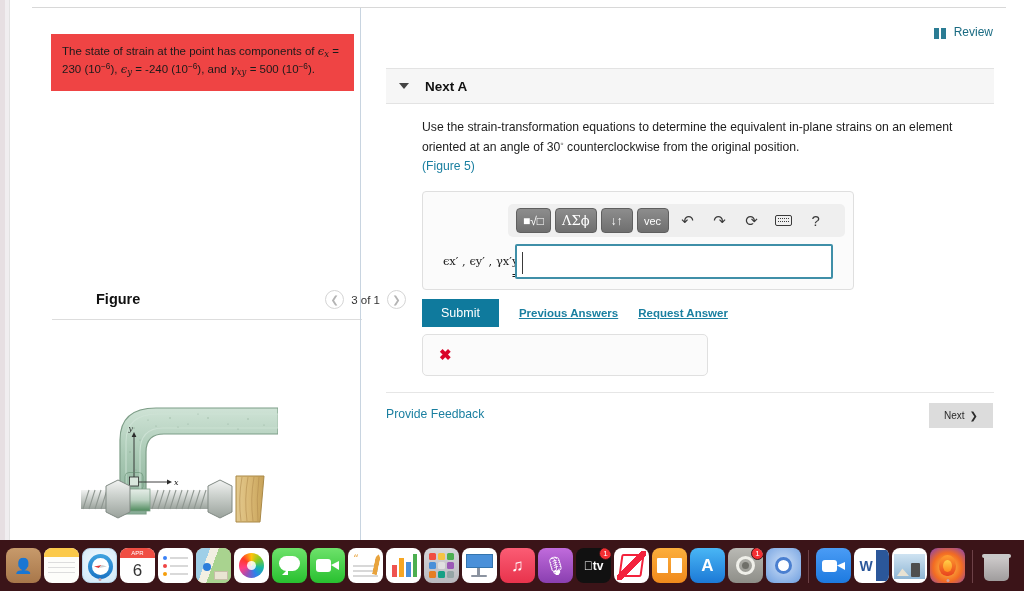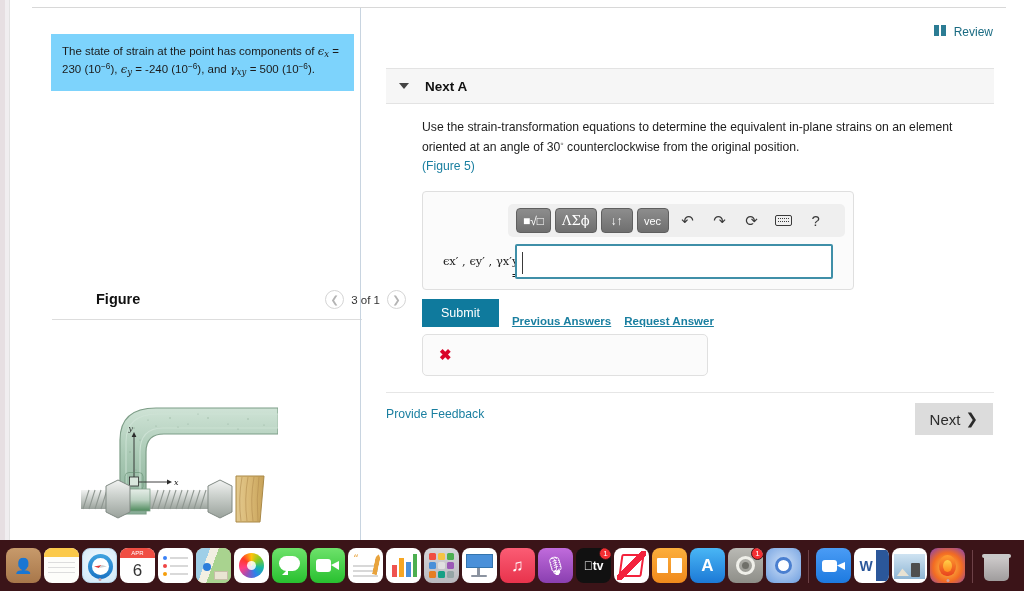--- a/index.html
+++ b/index.html
@@ -33,21 +33,21 @@
     background: #d8d8d8;
   }
 
   
   .left-panel {
     position: absolute; left: 22px; top: 8px; width: 328px; height: 532px;
     background: #ffffff;
   }
   .problem-box {
     position: absolute; left: 19px; top: 26px; width: 303px;
-    background: #7dd3fc;
+    background: #ef4444;
     padding: 9px 11px 11px 11px;
     font-size: 11.5px; color: #1b1b1b; line-height: 1.55;
   }
   .mathv { font-family: "DejaVu Serif", serif; font-style: italic; }
   .sub { font-size: 0.74em; vertical-align: -0.25em; font-style: italic;
          font-family: "DejaVu Serif", serif; }
   .supm { font-size: 0.72em; vertical-align: 0.45em; }
 
   .figure-head {
     position: absolute; left: 20px; top: 279px; width: 310px; height: 32px; margin-left: 44px;
@@ -74,21 +74,21 @@
   .v-divider {
     position: absolute; left: 350px; top: 8px; width: 1px; height: 532px;
     background: #c8d4e0;
   }
 
   
   .right-panel { position: absolute; left: 360px; top: 8px; width: 640px; height: 532px; }
 
   .review-link {
     position: absolute; right: 17px; top: 17px;
-    display: flex; align-items: flex-start; gap: 7px;
+    display: flex; align-items: flex-end; gap: 7px;
     font-size: 12px; color: #1a6b82; cursor: pointer;
   }
   .book-icon { display: inline-block; width: 13px; height: 11px; position: relative; }
   .book-icon i {
     position: absolute; top: 0; width: 5px; height: 11px; background: #2b7c94; display: block;
   }
   .book-icon i.l { left: 0; }
   .book-icon i.r { left: 7px; }
 
   .part-header {
@@ -150,21 +150,21 @@
   }
   .ans-input {
     position: absolute; left: 92px; top: 52px; width: 318px; height: 35px;
     border: 2px solid #3f8fa8; background: #ffffff; border-radius: 2px;
   }
   .caret-bar {
     position: absolute; left: 5px; top: 6px; width: 1px; height: 22px; background: #3a3a3a;
   }
 
   
-  .submit-row { position: absolute; left: 52px; top: 291px; display: flex; align-items: flex-end; gap: 13px; }
+  .submit-row { position: absolute; left: 52px; top: 291px; display: flex; align-items: center; gap: 20px; }
   .submit-btn {
     background: #0f7a9d; color: #fff; border: none;
     padding: 7px 19px; font-size: 12.5px; cursor: pointer;
     font-family: "Liberation Sans", sans-serif;
   }
   .txt-link {
     font-size: 11.5px; color: #1a7fa0; text-decoration: underline; cursor: pointer; font-weight: bold;
   }
 
   .feedback {
@@ -178,21 +178,21 @@
   .bottom-rule {
     position: absolute; left: 16px; top: 384px; width: 608px; height: 1px; background: #e6e6e6;
   }
   .provide-feedback {
     position: absolute; left: 16px; top: 399px;
     font-size: 12.2px; color: #1a7fa0; cursor: pointer;
   }
   .next-btn {
     position: absolute; right: 17px; top: 395px;
     background: #dcdcdc; color: #2b2b2b; border: none;
-    padding: 7px 15px; font-size: 15px; cursor: pointer;
+    padding: 7px 15px; font-size: 10px; cursor: pointer;
     font-family: "Liberation Sans", sans-serif;
     display: flex; align-items: center; gap: 5px; justify-content: center;
   }
 
   
   .dock {
     position: absolute; left: 0; bottom: 0; width: 1024px; height: 51px;
     background: #3b1418;
     display: flex; align-items: center; padding: 0 6px; gap: 3px;
   }

